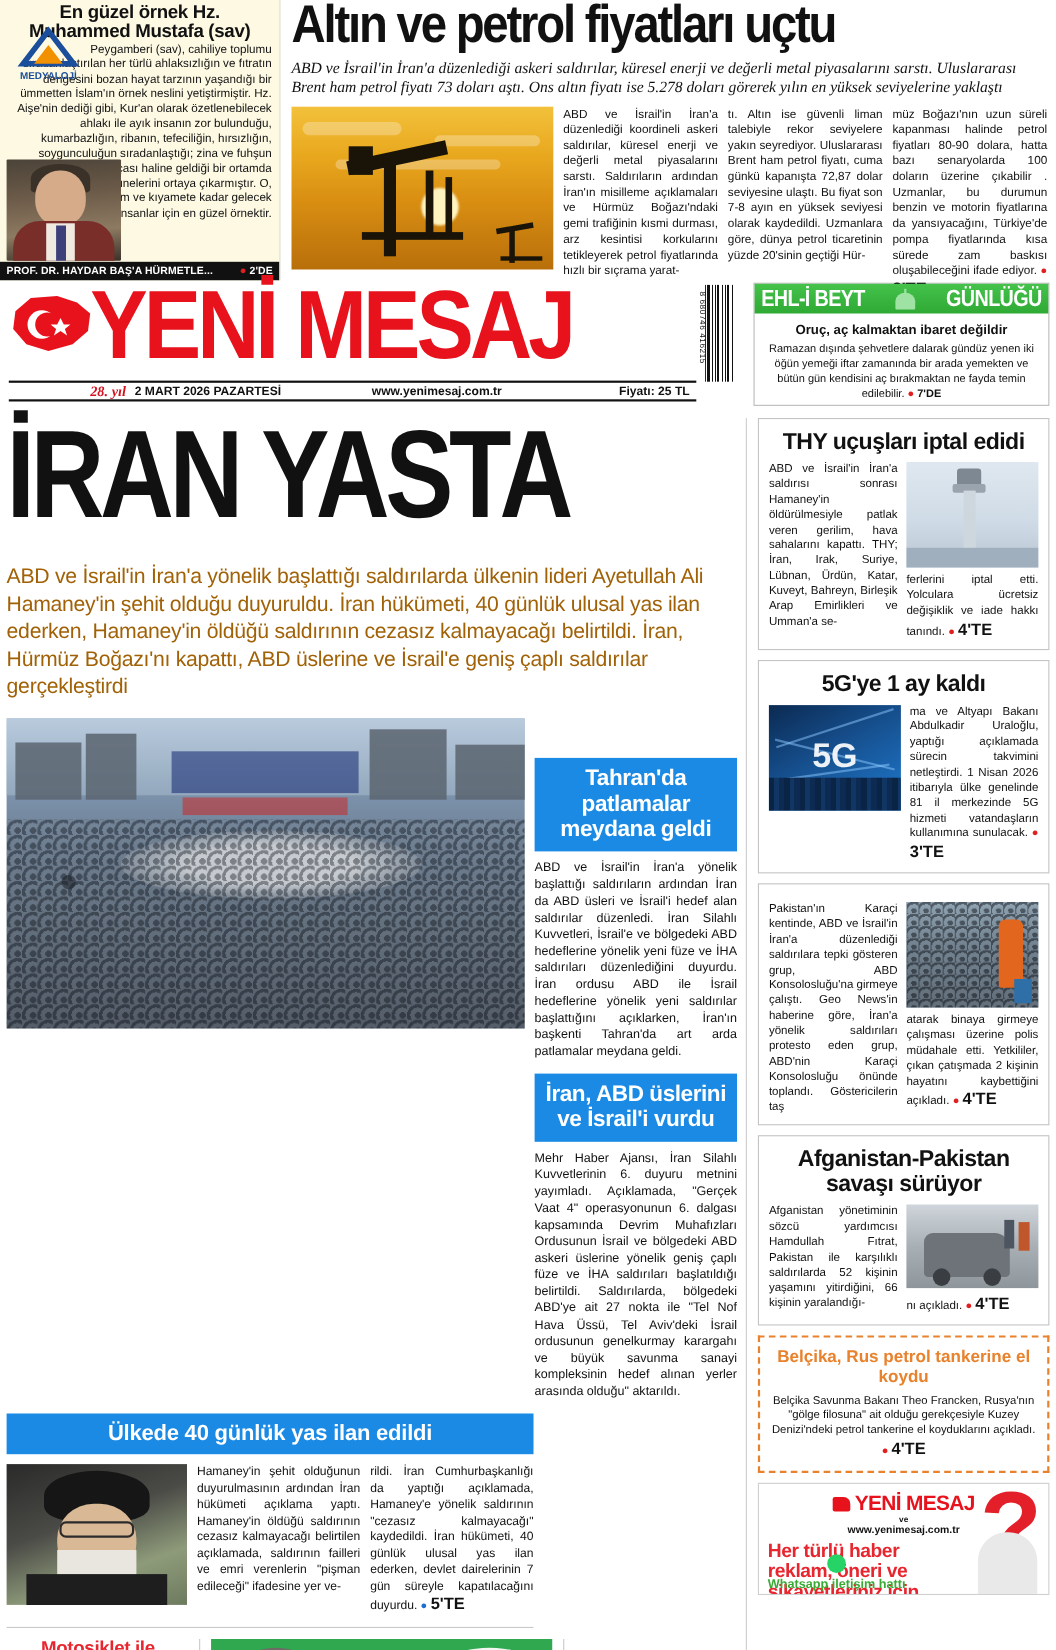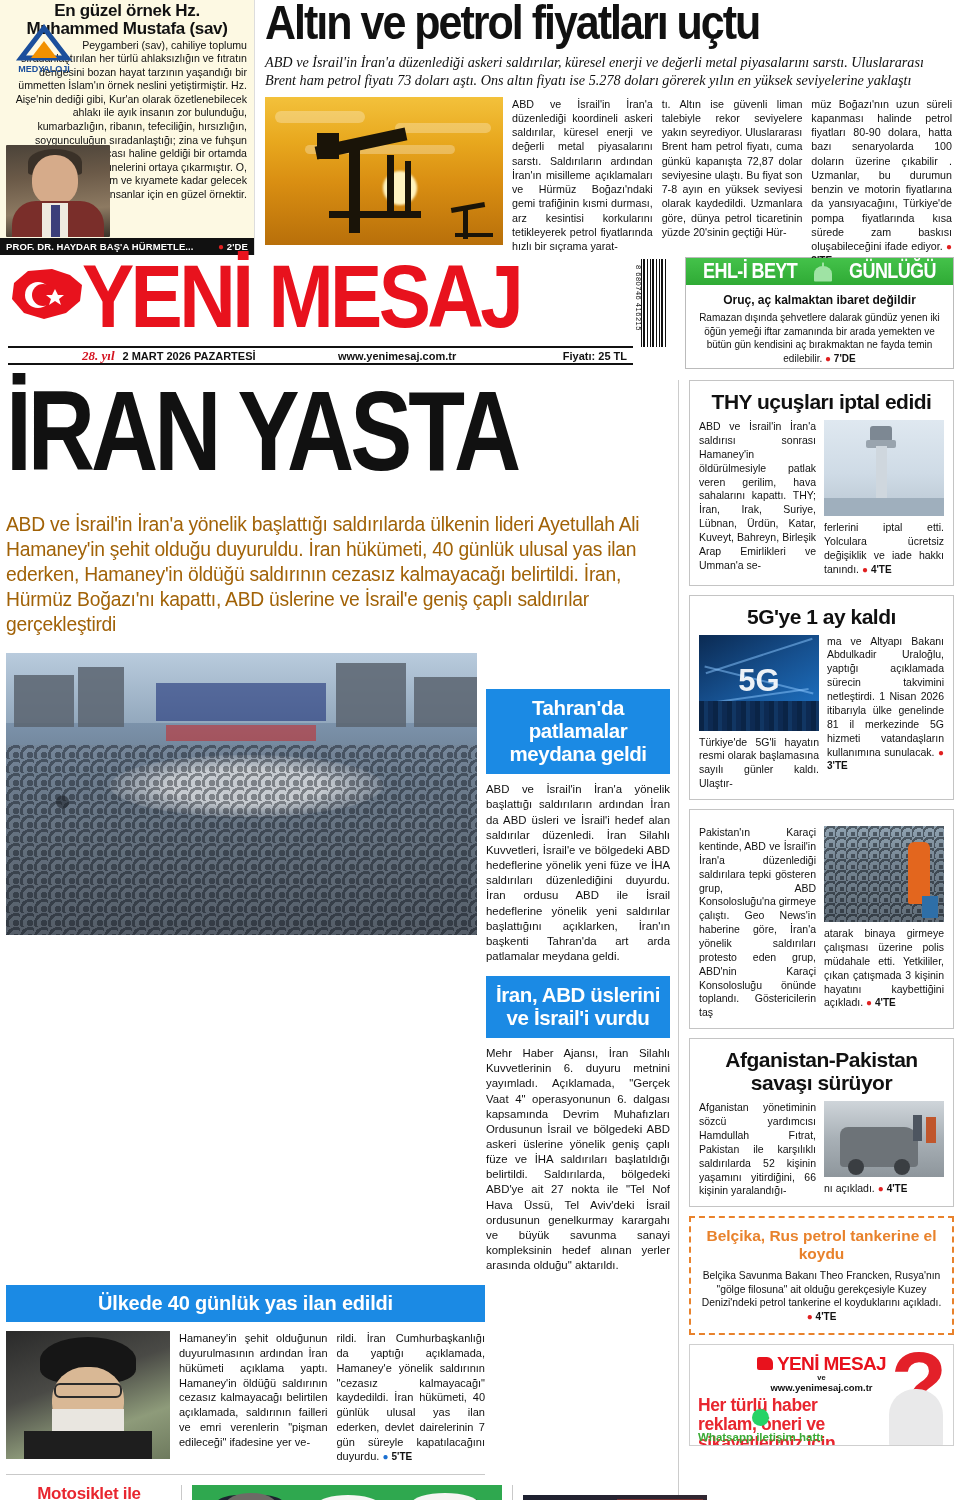--- a/index.html
+++ b/index.html
@@ -70,21 +70,21 @@
   .gp-sun { position:absolute; left:118px; top:74px; width:34px; height:34px; border-radius:50%; background:#fff3bf; filter:blur(1px);}
   .gp-cloud { position:absolute; background:rgba(255,255,255,.28); border-radius:40px; }
   .gp-rig { position:absolute; left:50px; top:18px; width:120px; height:118px; }
   .gp-rig i { position:absolute; background:#1a1408; display:block; }
   .gp-rig2 { position:absolute; right:6px; bottom:6px; width:46px; height:40px; }
   .gp-rig2 i { position:absolute; background:#1a1408; display:block; }
   .gold-col {
     flex: 1 1 0; font-size: 10.7px; line-height: 1.33; text-align: justify; color: #111;
   }
   .gold-col .ind { text-indent: 13px; }
-  .pg-ref { font-weight: bold; font-size: 10px; white-space: nowrap; }
+  .pg-ref { font-weight: bold; font-size: 15px; white-space: nowrap; }
 
   
   .masthead { display: flex; width: 960px; height: 125px; padding-top: 2px; }
   .mast-left { width: 685px; position: relative; padding-left: 8px; }
   .mast-logo { display: flex; align-items: flex-start; height: 88px; }
   .tr-map { width: 78px; height: 66px; position: relative; margin-top: 4px; }
   .mast-word {
     font-size: 76px; font-weight: bold; color: #e8121d; letter-spacing: -3.5px;
     line-height: 0.9; transform: scaleY(1.16) scaleX(1.03); transform-origin: left top;
     margin-left: -4px; font-family: "Liberation Sans", sans-serif;
@@ -99,21 +99,21 @@
   }
   .mast-meta .yil { color: #d4121f; font-family: "Liberation Serif", serif; font-style: italic; font-weight: bold; font-size: 13px; padding-left: 74px; }
   .mast-meta .date { font-size: 11px; font-weight: bold; padding-left: 8px; }
   .mast-meta .url { font-size: 11px; font-weight: bold; position: absolute; left: 330px; }
   .mast-meta .price { font-size: 11px; font-weight: bold; position: absolute; right: 6px; }
 
   .mast-right { width: 275px; padding-right: 6px; }
   .ehl-box { border: 1px solid #bbb; width: 269px; height: 112px; background: #fff; }
   .ehl-head {
     height: 27px; background: linear-gradient(180deg,#44c24a 0%,#2faa35 100%);
-    display: flex; align-items: center; justify-content: center; gap: 13px; position: relative; overflow: hidden;
+    display: flex; align-items: center; justify-content: center; gap: 24px; position: relative; overflow: hidden;
   }
   .ehl-head span { color: #fff; font-weight: bold; font-size: 18px; letter-spacing: -0.6px; transform: scaleY(1.18); }
   .ehl-dome { width: 26px; height: 16px; position: relative; }
   .ehl-dome .d { position:absolute; left:4px; top:3px; width:18px; height:13px; background:#9fe3a4; border-radius: 50% 50% 6% 6%; }
   .ehl-dome .m { position:absolute; left:12px; top:0px; width:2px; height:5px; background:#9fe3a4; }
   .ehl-title { text-align: center; font-size: 12px; font-weight: bold; margin-top: 8px; color: #111; }
   .ehl-body { text-align: center; font-size: 10px; line-height: 1.35; padding: 4px 8px 0 8px; color: #111; }
 
   
   .main { display: flex; width: 960px; padding: 0 6px; gap: 0; }
@@ -481,41 +481,38 @@
         <div class="side-h">5G'ye 1 ay kaldı</div>
         <div class="side-cols">
           <div style="flex:0 0 120px;">
             <div class="side-img img-5g">
               <div class="ln" style="left:4px;top:20px;width:112px;transform:rotate(-18deg);"></div>
               <div class="ln" style="left:4px;top:44px;width:112px;transform:rotate(14deg);"></div>
               <div class="ln" style="left:10px;top:60px;width:100px;transform:rotate(-8deg);"></div>
               <div class="lbl">5G</div>
               <div class="city"></div>
             </div>
-            <div style="font-size:10.5px;line-height:1.32;text-align:justify;margin-top:5px;">
-              <span class="ind">Türkiye'de 5G'li hayatın resmi olarak başlamasına sayılı günler kaldı. Ulaştır-</span>
-            </div>
           </div>
           <div><span>ma ve Altyapı Bakanı Abdulkadir Uraloğlu, yaptığı açıklamada sürecin takvimini netleştirdi. 1 Nisan 2026 itibarıyla ülke genelinde 81 il merkezinde 5G hizmeti vatandaşların kullanımına sunulacak.</span>
             <span class="dot">●</span>
             <b class="pg-ref">3'TE</b></div>
         </div>
       </div>
 
       <div class="side-box">
         <div class="side-cols">
           <div><span class="ind">Pakistan'ın Karaçi kentinde, ABD ve İsrail'in İran'a düzenlediği saldırılara tepki gösteren grup, ABD Konsolosluğu'na girmeye çalıştı. Geo News'in haberine göre, İran'a yönelik saldırıları protesto eden grup, ABD'nin Karaçi Konsolosluğu önünde toplandı. Göstericilerin taş</span></div>
           <div style="flex:0 0 120px;">
             <div class="side-img img-crowd">
               <div class="cr"></div>
                 <div class="man"></div>
               <div style="position:absolute;right:6px;bottom:4px;width:16px;height:22px;background:#2e6fa8;"></div>
             </div>
             <div style="font-size:10.5px;line-height:1.32;text-align:justify;margin-top:5px;">
-              <span>atarak binaya girmeye çalışması üzerine polis müdahale etti. Yetkililer, çıkan çatışmada 3 kişinin hayatını kaybettiğini açıkladı.</span>
+              <span>atarak binaya girmeye çalışması üzerine polis müdahale etti. Yetkililer, çıkan çatışmada 2 kişinin hayatını kaybettiğini açıkladı.</span>
               <span class="dot">●</span>
               <b class="pg-ref">4'TE</b>
             </div>
           </div>
         </div>
       </div>
 
       <div class="side-box">
         <div class="side-h">Afganistan-Pakistan savaşı sürüyor</div>
         <div class="side-cols">

